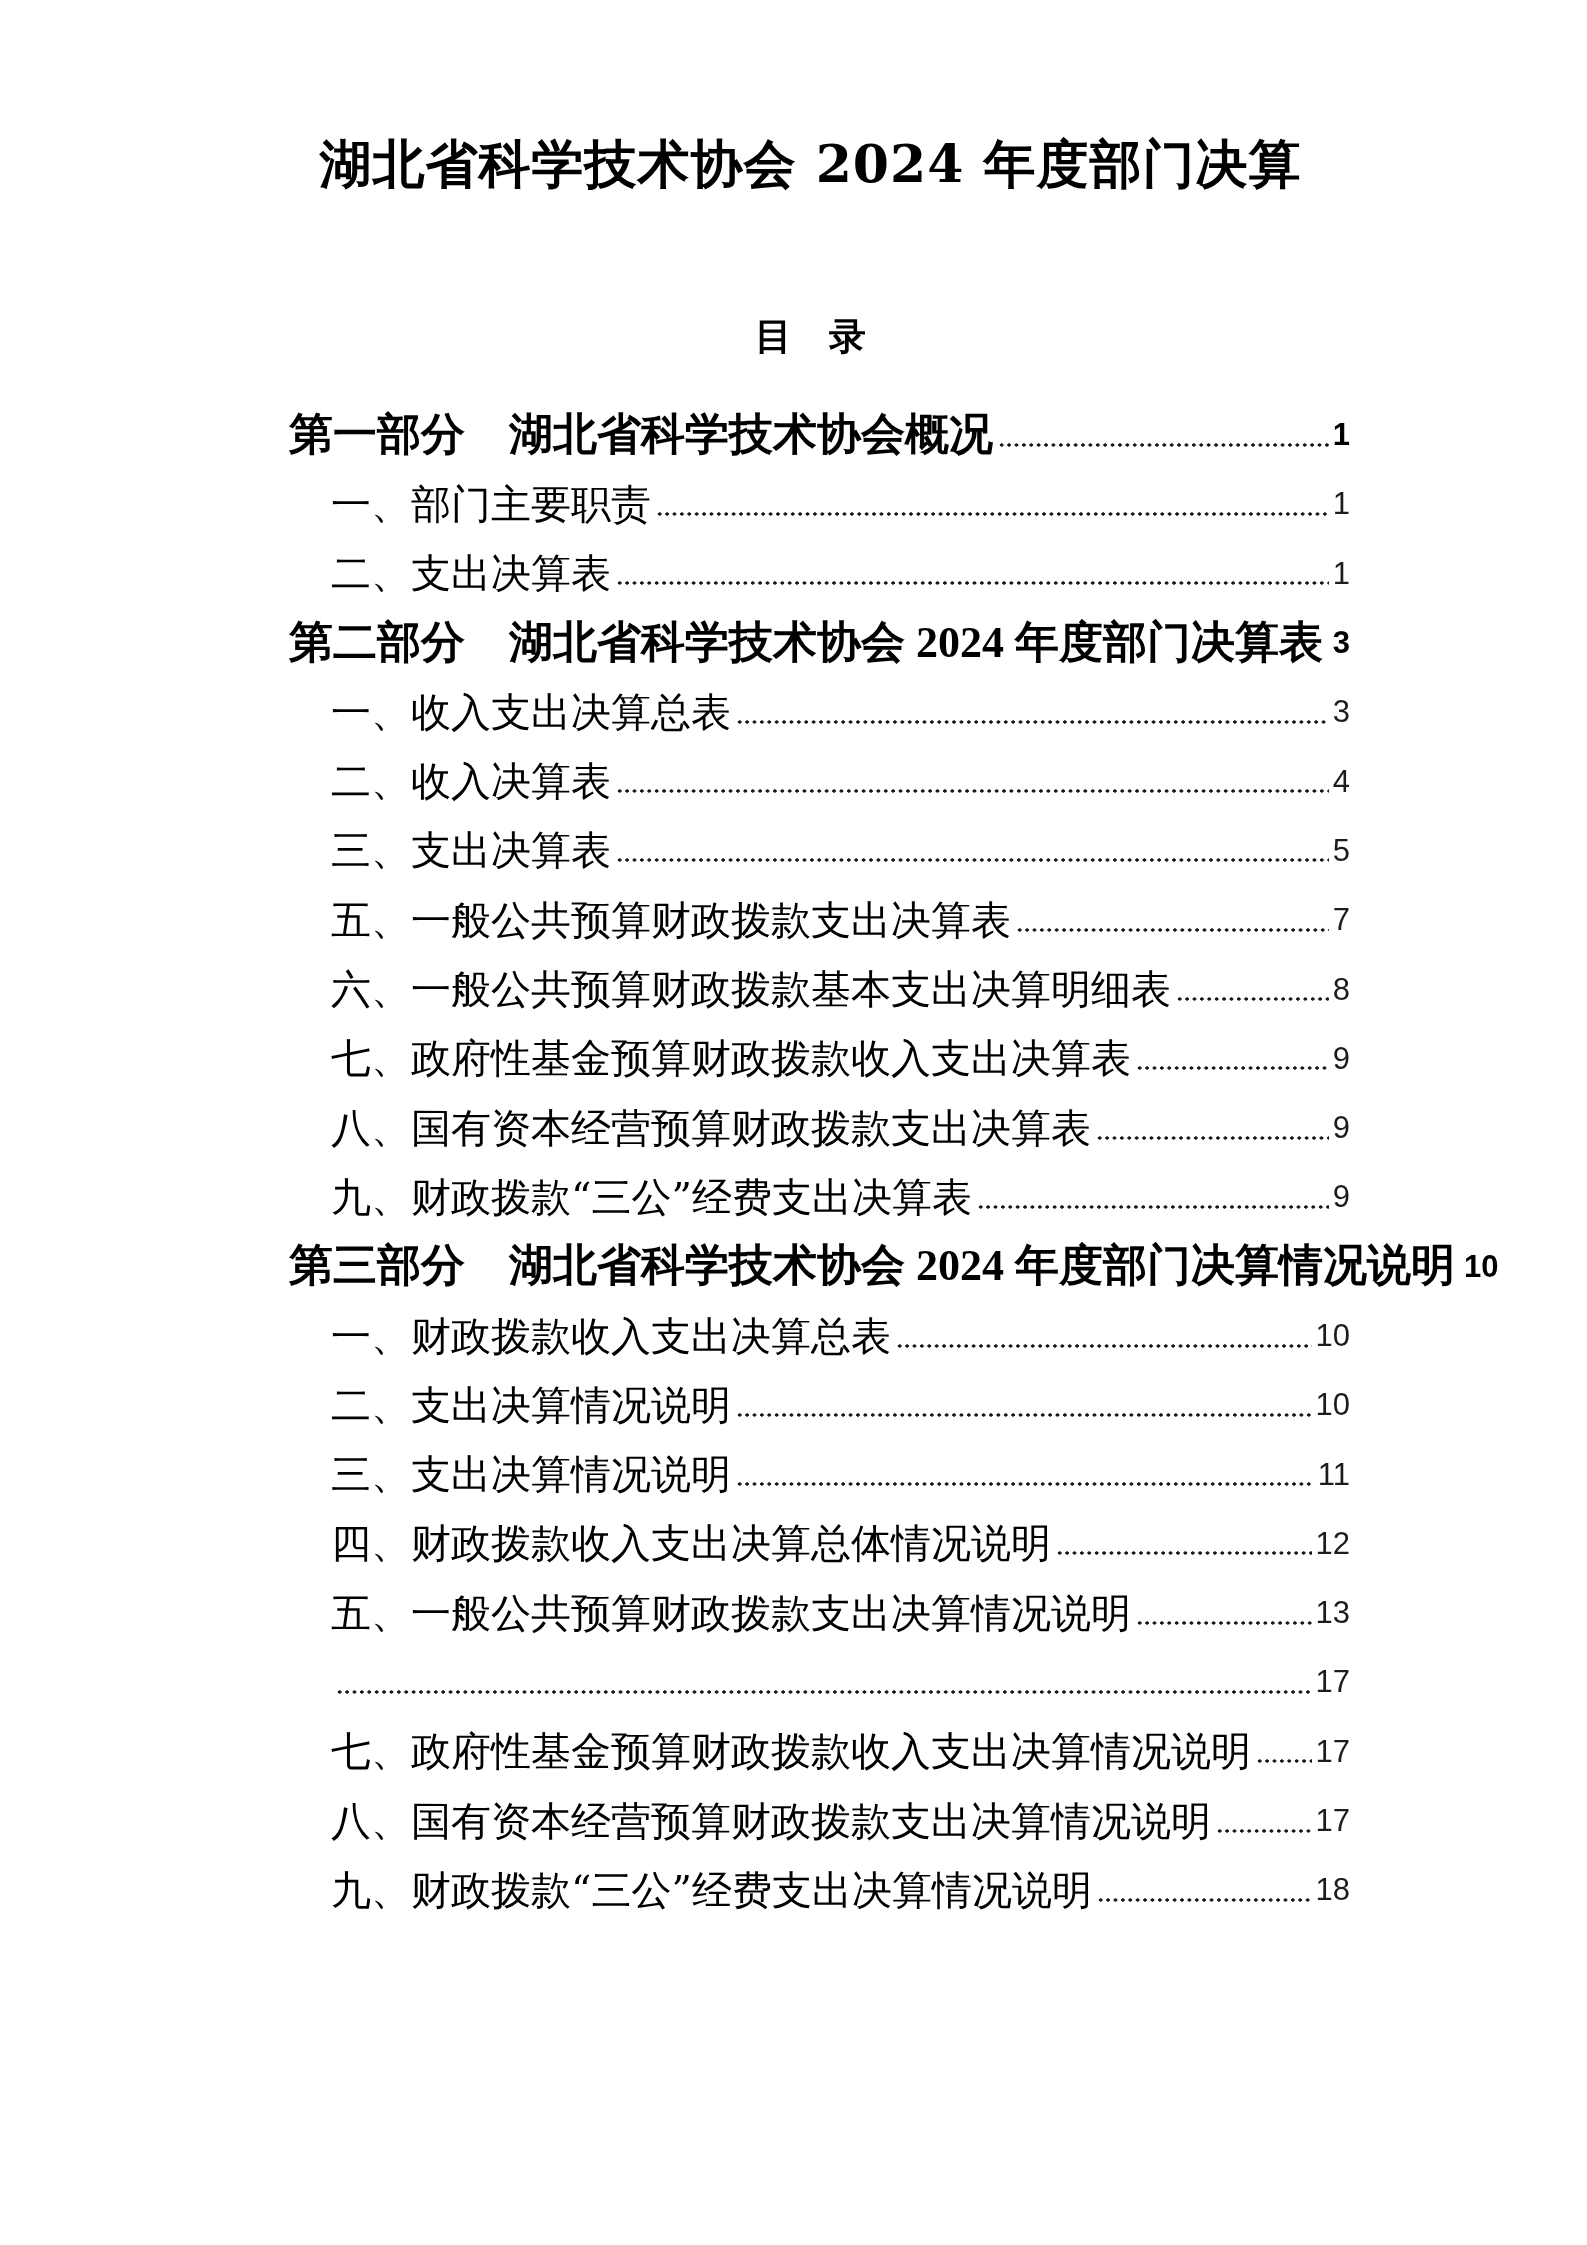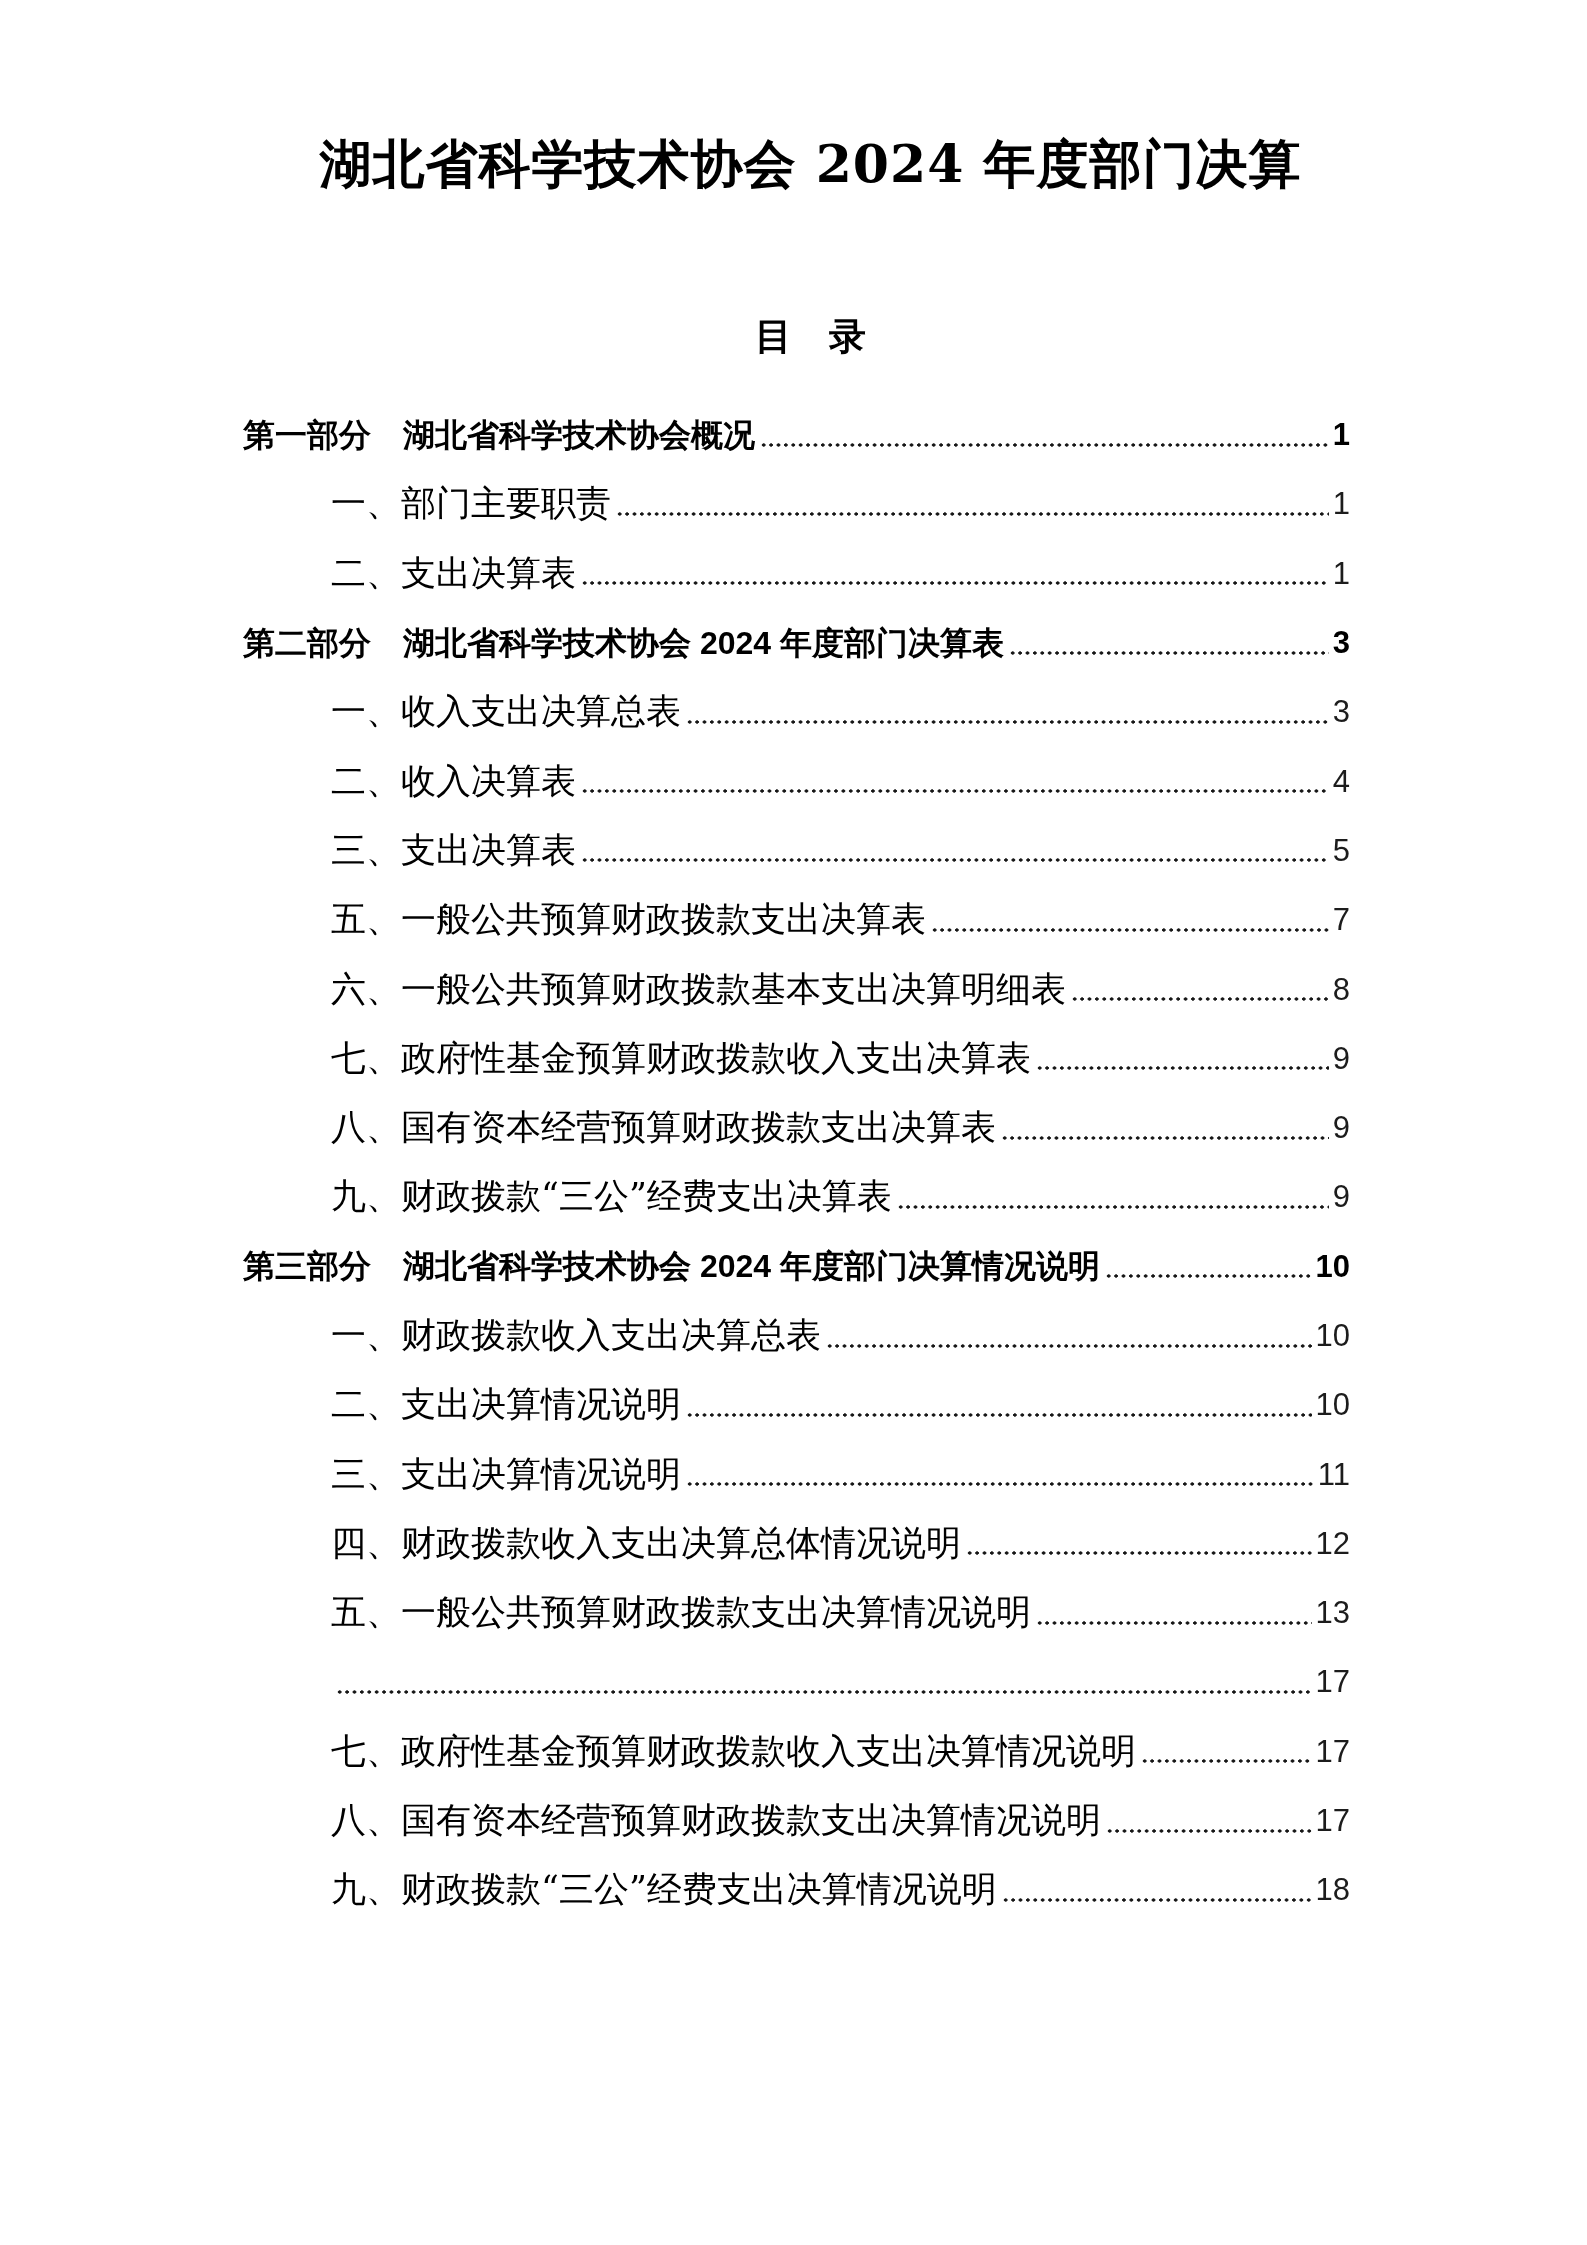--- a/index.html
+++ b/index.html
@@ -48,31 +48,32 @@
     height: 69.3px;
     display: flex;
     align-items: center;
     white-space: nowrap;
   }
   .toc-label {
     flex: 0 0 auto;
     line-height: 1;
   }
   .toc-row.section .toc-label {
-    font-family: Liberation Sans, sans-serif;
-    font-weight: bold;
-    font-size: 32px;
+    font-family: Liberation Serif, serif;
+    font-weight: bold;
+    font-size: 44px;
+    margin-left: 46px;
   }
   .toc-row.sub {
     padding-left: 88px;
   }
   .toc-row.sub .toc-label {
     font-family: "DejaVu Serif", "Liberation Serif", serif;
     font-weight: normal;
-    font-size: 35px;
+    font-size: 40px;
   }
   .toc-dots {
     flex: 1 1 auto;
     height: 4px;
     margin: 0 4px 0 5px;
     transform: translateY(10px);
     background-image: radial-gradient(circle, #151515 1.45px, transparent 1.85px);
     background-size: 7.4px 4px;
     background-repeat: repeat-x;
     background-position: left center;

